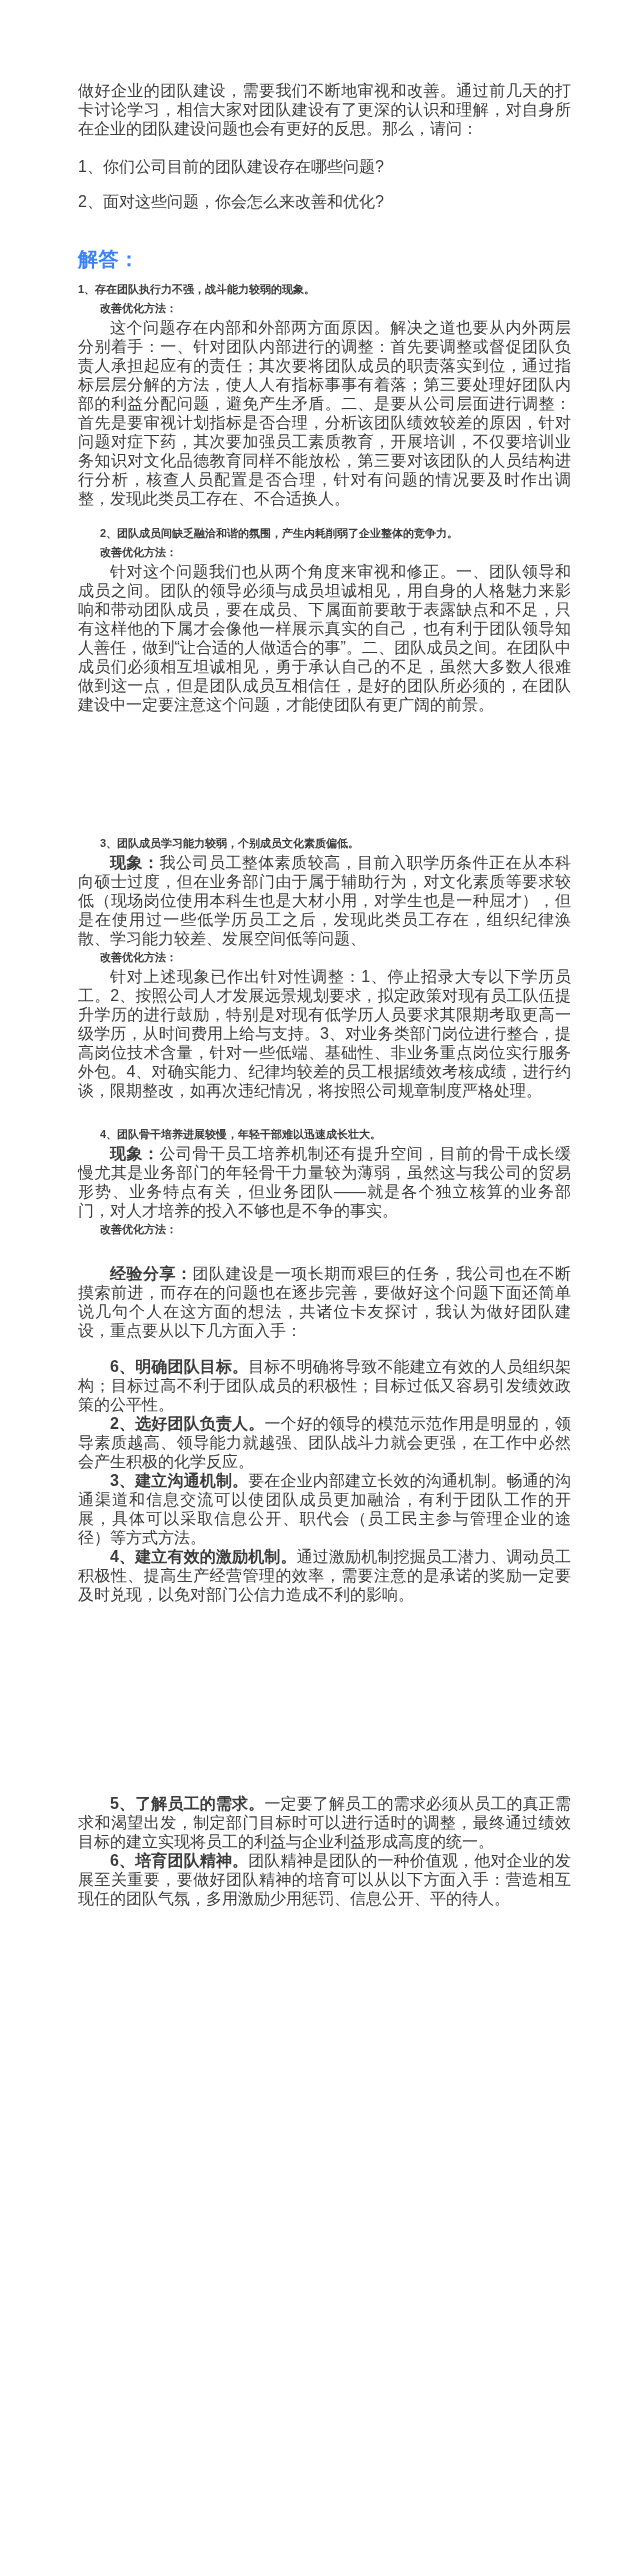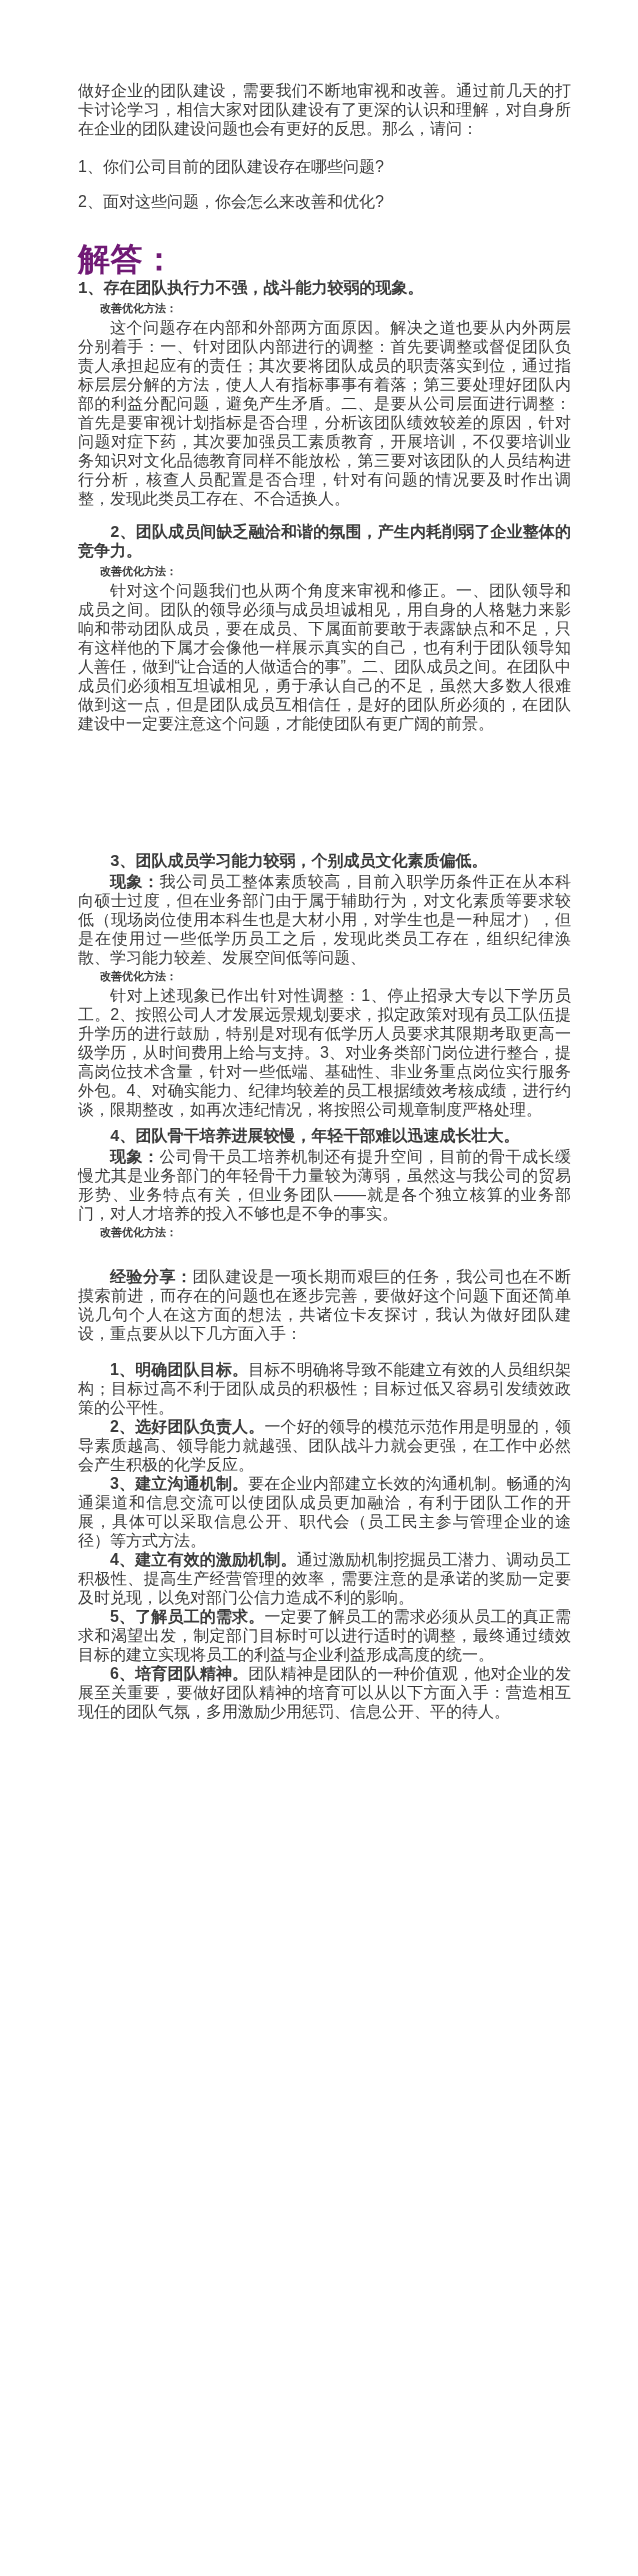--- a/index.html
+++ b/index.html
@@ -18,34 +18,33 @@
   }
   .para {
     margin: 0;
     font-size: 16px;
     line-height: 19px;
     text-align: justify;
     word-break: break-all;
   }
   .ind { text-indent: 2em; }
   .sec-title {
-    font-size: 16px;
+    font-size: 11px;
     line-height: 19px;
     font-weight: bold;
     text-align: justify;
-    font-family: Liberation Mono, monospace;
   }
   .method-label {
     font-size: 11px;
     line-height: 19px;
     font-weight: bold;
   }
   .answer-heading {
-    color: #701a75;
-    font-size: 32px;
+    color: #3b82f6;
+    font-size: 20px;
     line-height: 30px;
     font-weight: bold;
     letter-spacing: 0.5px;
   }
   .para b { font-weight: bold; }
 </style>
 </head>
 <body>
 
 <div class="page">
@@ -57,25 +56,25 @@
       <div class="sec-title" style="margin-top: 6.2px;">1、存在团队执行力不强，战斗能力较弱的现象。</div>
       <div class="method-label ind">改善优化方法：</div>
       <p class="para ind">这个问题存在内部和外部两方面原因。解决之道也要从内外两层分别着手：一、针对团队内部进行的调整：首先要调整或督促团队负责人承担起应有的责任；其次要将团队成员的职责落实到位，通过指标层层分解的方法，使人人有指标事事有着落；第三要处理好团队内部的利益分配问题，避免产生矛盾。二、是要从公司层面进行调整：首先是要审视计划指标是否合理，分析该团队绩效较差的原因，针对问题对症下药，其次要加强员工素质教育，开展培训，不仅要培训业务知识对文化品德教育同样不能放松，第三要对该团队的人员结构进行分析，核查人员配置是否合理，针对有问题的情况要及时作出调整，发现此类员工存在、不合适换人。</p>
       <div class="sec-title ind" style="margin-top: 16.5px;">2、团队成员间缺乏融洽和谐的氛围，产生内耗削弱了企业整体的竞争力。</div>
       <div class="method-label ind">改善优化方法：</div>
       <p class="para ind">针对这个问题我们也从两个角度来审视和修正。一、团队领导和成员之间。团队的领导必须与成员坦诚相见，用自身的人格魅力来影响和带动团队成员，要在成员、下属面前要敢于表露缺点和不足，只有这样他的下属才会像他一样展示真实的自己，也有利于团队领导知人善任，做到“让合适的人做适合的事”。二、团队成员之间。在团队中成员们必须相互坦诚相见，勇于承认自己的不足，虽然大多数人很难做到这一点，但是团队成员互相信任，是好的团队所必须的，在团队建设中一定要注意这个问题，才能使团队有更广阔的前景。</p>
       <div class="sec-title ind" style="margin-top: 120px;">3、团队成员学习能力较弱，个别成员文化素质偏低。</div>
       <p class="para ind"><b>现象：</b><span>我公司员工整体素质较高，目前入职学历条件正在从本科向硕士过度，但在业务部门由于属于辅助行为，对文化素质等要求较低（现场岗位使用本科生也是大材小用，对学生也是一种屈才），但是在使用过一些低学历员工之后，发现此类员工存在，组织纪律涣散、学习能力较差、发展空间低等问题、</span></p>
       <div class="method-label ind">改善优化方法：</div>
       <p class="para ind">针对上述现象已作出针对性调整：1、停止招录大专以下学历员工。2、按照公司人才发展远景规划要求，拟定政策对现有员工队伍提升学历的进行鼓励，特别是对现有低学历人员要求其限期考取更高一级学历，从时间费用上给与支持。3、对业务类部门岗位进行整合，提高岗位技术含量，针对一些低端、基础性、非业务重点岗位实行服务外包。4、对确实能力、纪律均较差的员工根据绩效考核成绩，进行约谈，限期整改，如再次违纪情况，将按照公司规章制度严格处理。</p>
-      <div class="sec-title ind" style="margin-top: 9px;">4、团队骨干培养进展较慢，年轻干部难以迅速成长壮大。</div>
+      <div class="sec-title ind" style="margin-top: 25px;">4、团队骨干培养进展较慢，年轻干部难以迅速成长壮大。</div>
       <p class="para ind"><b>现象：</b><span>公司骨干员工培养机制还有提升空间，目前的骨干成长缓慢尤其是业务部门的年轻骨干力量较为薄弱，虽然这与我公司的贸易形势、业务特点有关，但业务团队——就是各个独立核算的业务部门，对人才培养的投入不够也是不争的事实。</span></p>
       <div class="method-label ind">改善优化方法：</div>
       <p class="para ind" style="margin-top: 25px;"><b>经验分享：</b><span>团队建设是一项长期而艰巨的任务，我公司也在不断摸索前进，而存在的问题也在逐步完善，要做好这个问题下面还简单说几句个人在这方面的想法，共诸位卡友探讨，我认为做好团队建设，重点要从以下几方面入手：</span></p>
-      <p class="para ind" style="margin-top: 16.5px;"><b>1、明确团队目标。</b><span>目标不明确将导致不能建立有效的人员组织架构；目标过高不利于团队成员的积极性；目标过低又容易引发绩效政策的公平性。</span></p>
+      <p class="para ind" style="margin-top: 16.5px;"><b>6、明确团队目标。</b><span>目标不明确将导致不能建立有效的人员组织架构；目标过高不利于团队成员的积极性；目标过低又容易引发绩效政策的公平性。</span></p>
       <p class="para ind"><b>2、选好团队负责人。</b><span>一个好的领导的模范示范作用是明显的，领导素质越高、领导能力就越强、团队战斗力就会更强，在工作中必然会产生积极的化学反应。</span></p>
       <p class="para ind"><b>3、建立沟通机制。</b><span>要在企业内部建立长效的沟通机制。畅通的沟通渠道和信息交流可以使团队成员更加融洽，有利于团队工作的开展，具体可以采取信息公开、职代会（员工民主参与管理企业的途径）等方式方法。</span></p>
       <p class="para ind"><b>4、建立有效的激励机制。</b><span>通过激励机制挖掘员工潜力、调动员工积极性、提高生产经营管理的效率，需要注意的是承诺的奖励一定要及时兑现，以免对部门公信力造成不利的影响。</span></p>
-      <p class="para ind" style=""><b>5、了解员工的需求。</b><span>一定要了解员工的需求必须从员工的真正需求和渴望出发，制定部门目标时可以进行适时的调整，最终通过绩效目标的建立实现将员工的利益与企业利益形成高度的统一。</span></p>
+      <p class="para ind" style="margin-top: 190px;"><b>5、了解员工的需求。</b><span>一定要了解员工的需求必须从员工的真正需求和渴望出发，制定部门目标时可以进行适时的调整，最终通过绩效目标的建立实现将员工的利益与企业利益形成高度的统一。</span></p>
       <p class="para ind"><b>6、培育团队精神。</b><span>团队精神是团队的一种价值观，他对企业的发展至关重要，要做好团队精神的培育可以从以下方面入手：营造相互现任的团队气氛，多用激励少用惩罚、信息公开、平的待人。</span></p>
     </main>
 </div>
 
 
 </body></html>

